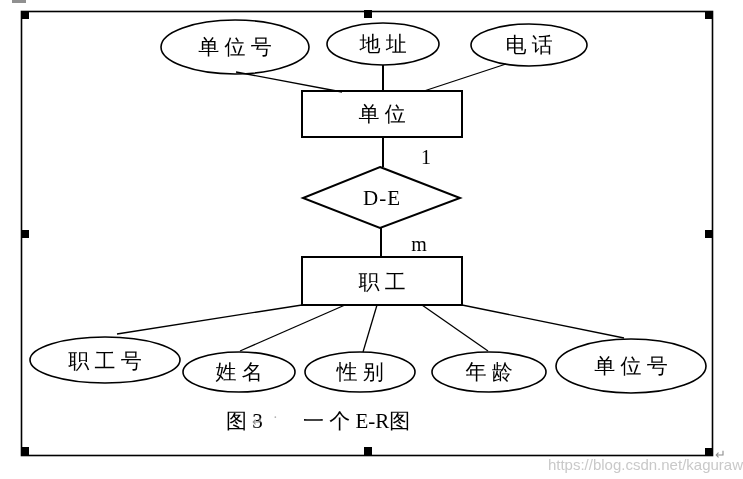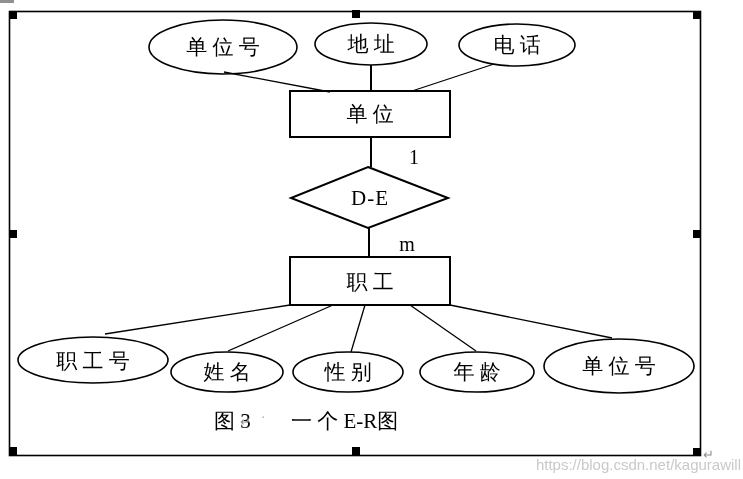--- a/index.html
+++ b/index.html
@@ -8,20 +8,21 @@
     width: 743px;
     height: 479px;
     background: #ffffff;
     overflow: hidden;
     font-family: "Liberation Serif", serif;
   }
   .stage {
     position: relative;
     width: 653px;
     height: 479px;
+    margin-left: 12px;
   }
   svg { position: absolute; left: 0; top: 0; }
   .shape { fill: none; stroke: #000000; }
   .lbl {
     fill: #000000;
     font-family: "Liberation Serif", serif;
     font-size: 21px;
   }
   .small-lbl {
     fill: #000000;

